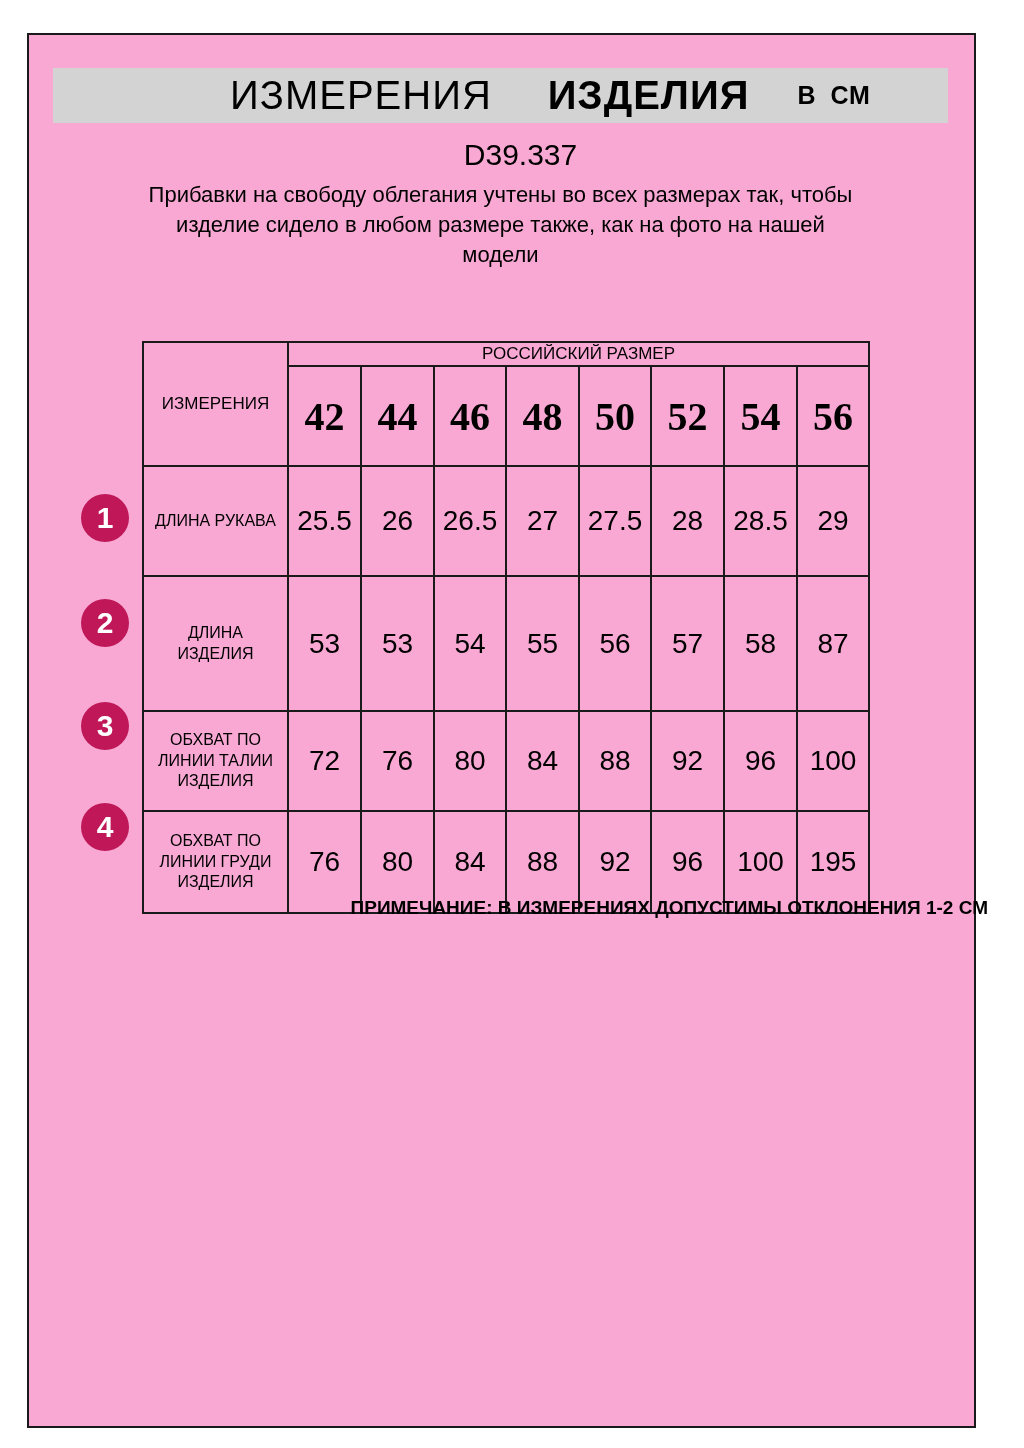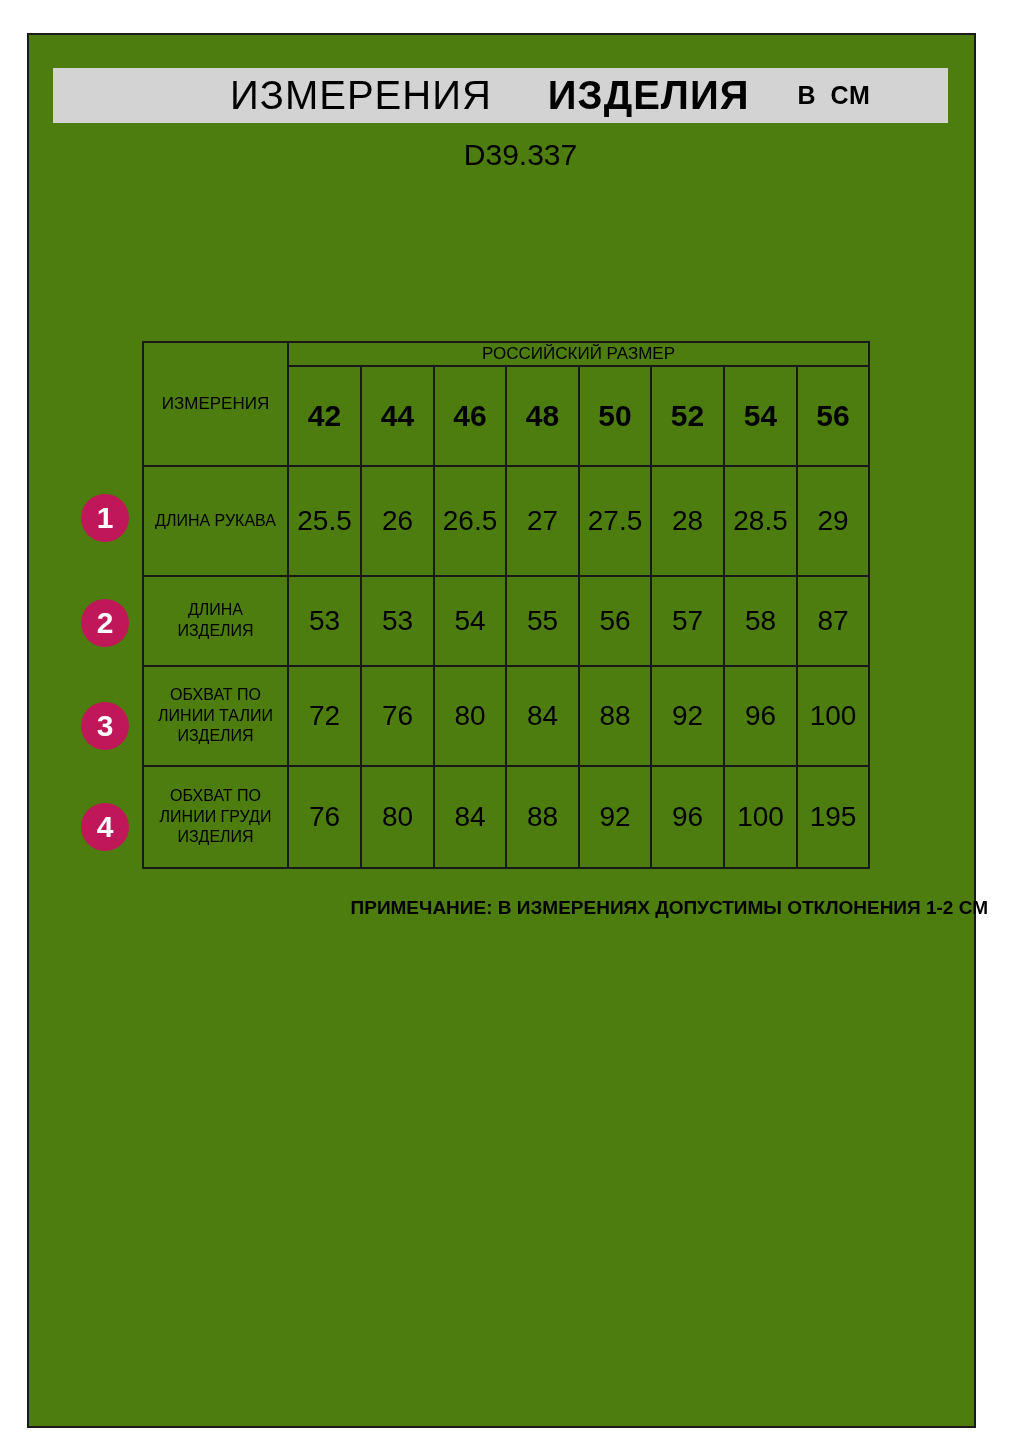--- a/index.html
+++ b/index.html
@@ -13,21 +13,21 @@
     width:1024px;height:1448px;
     position:relative;
     font-family:"Liberation Sans", sans-serif;
     color:#000;
   }
   .frame{
     position:absolute;
     left:27px;top:33px;
     width:949px;height:1395px;
     border:2px solid var(--line);
-    background:#4d7c0f;
+    background:#f9a8d4;
   }
   
   .banner{
     position:absolute;
     left:24px;top:33px;
     width:895px;height:55px;
     background:var(--banner-bg);
     display:flex;
     align-items:center;
     justify-content:center;
@@ -78,31 +78,31 @@
     table-layout:fixed;
   }
   .size-table td{
     border:2px solid var(--line);
     text-align:center;
     vertical-align:middle;
     overflow:hidden;
   }
   .size-table .corner{font-size:17px;}
   .size-table .group-hdr{font-size:17px;}
-  .size-table .size-hdr{font-size:30px;font-weight:700;}
+  .size-table .size-hdr{font-size:40px;font-weight:700;font-family:Liberation Serif, serif;}
   .size-table .lbl{
     font-size:16px;
     line-height:1.3;
     white-space:pre-line;
   }
   .size-table .val{font-size:28px;}
   tr.r-group{height:24px;}
   tr.r-sizes{height:100px;}
   tr.r-d1{height:110px;}
-  tr.r-d2{height:90px;}
+  tr.r-d2{height:135px;}
   tr.r-d3{height:100px;}
   tr.r-d4{height:102px;}
   
   .badge{
     position:absolute;
     left:52px;
     width:48px;height:48px;
     border-radius:50%;
     background:var(--badge);
     color:#fff;
@@ -130,20 +130,23 @@
 <div class="frame">
 
   <div class="banner">
     <span class="t-measure">ИЗМЕРЕНИЯ</span>
     <span class="t-product">ИЗДЕЛИЯ</span>
     <span class="t-unit">В СМ</span>
   </div>
 
   <div class="model">D39.337</div>
 
+  <div class="desc">Прибавки на свободу облегания учтены во всех размерах так, чтобы
+изделие сидело в любом размере также, как на фото на нашей
+модели</div>
 
   <table class="size-table">
     <colgroup>
       <col style="width:145px">
       <col style="width:73px">
         <col style="width:73px">
         <col style="width:72px">
         <col style="width:73px">
       <col style="width:72px">
         <col style="width:73px">

